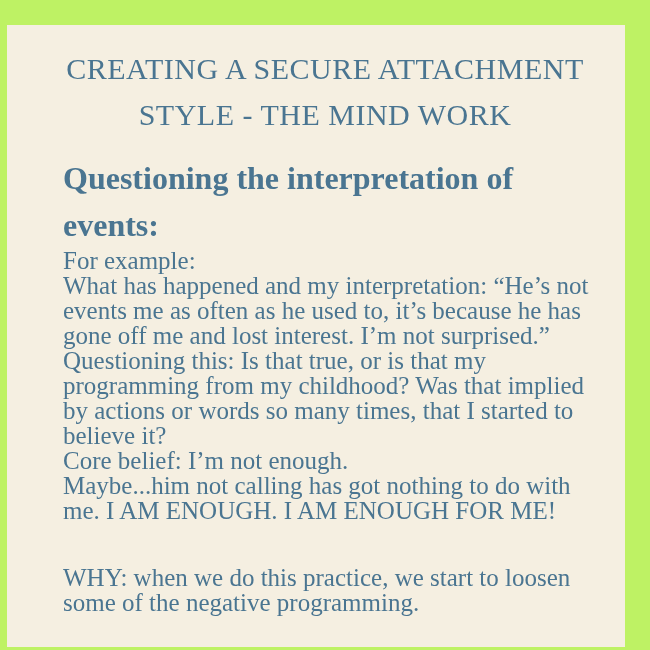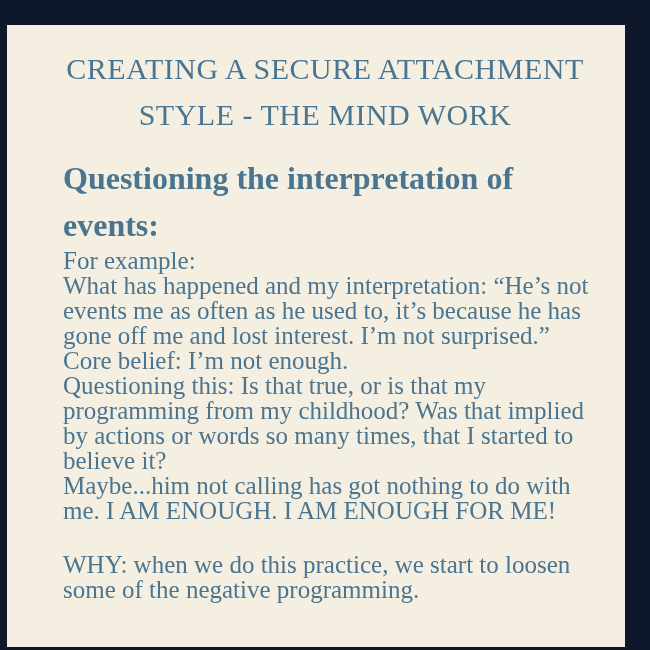--- a/index.html
+++ b/index.html
@@ -4,21 +4,21 @@
 <style>
   html, body {
     margin: 0;
     padding: 0;
     background: #faf6ee;
   }
   .page {
     position: relative;
     width: 650px;
     height: 650px;
-    background: #0f172a;
+    background: #bef264;
     overflow: hidden;
     font-family: "Liberation Serif", "DejaVu Serif", serif;
     color: #4a7591;
   }
   .card {
     position: absolute;
     top: 25px;
     left: 7px;
     right: 25px;
     bottom: 3px;
@@ -54,21 +54,21 @@
     top: 248px;
     left: 63px;
     width: 535px;
     font-size: 25px;
     line-height: 25px;
   }
   .body-text p {
     margin: 0;
   }
   .body-text p.after-gap {
-    margin-top: 29px;
+    margin-top: 42px;
   }
   .footer {
     position: absolute;
     top: 580px;
     left: 0;
     width: 650px;
     text-align: center;
     font-size: 20px;
     line-height: 25px;
     letter-spacing: 0.5px;
@@ -83,19 +83,19 @@
   <h1 class="title">
     <span class="title-line">CREATING A SECURE ATTACHMENT</span>
     <span class="title-line">STYLE - THE MIND WORK</span>
   </h1>
 
   <h2 class="heading">Questioning the interpretation of events:</h2>
 
   <div class="body-text">
     <p>For example:</p>
     <p>What has happened and my interpretation: “He’s not events me as often as he used to, it’s because he has gone off me and lost interest. I’m not surprised.”</p>
+    <p>Questioning this: Is that true, or is that my programming from my childhood? Was that implied by actions or words so many times, that I started to believe it?</p>
     <p>Core belief: I’m not enough.</p>
-    <p>Questioning this: Is that true, or is that my programming from my childhood? Was that implied by actions or words so many times, that I started to believe it?</p>
     <p>Maybe...him not calling has got nothing to do with me. I AM ENOUGH. I AM ENOUGH FOR ME!</p>
     <p class="after-gap">WHY: when we do this practice, we start to loosen some of the negative programming.</p>
   </div>
 
 </div>
 
 </body></html>

